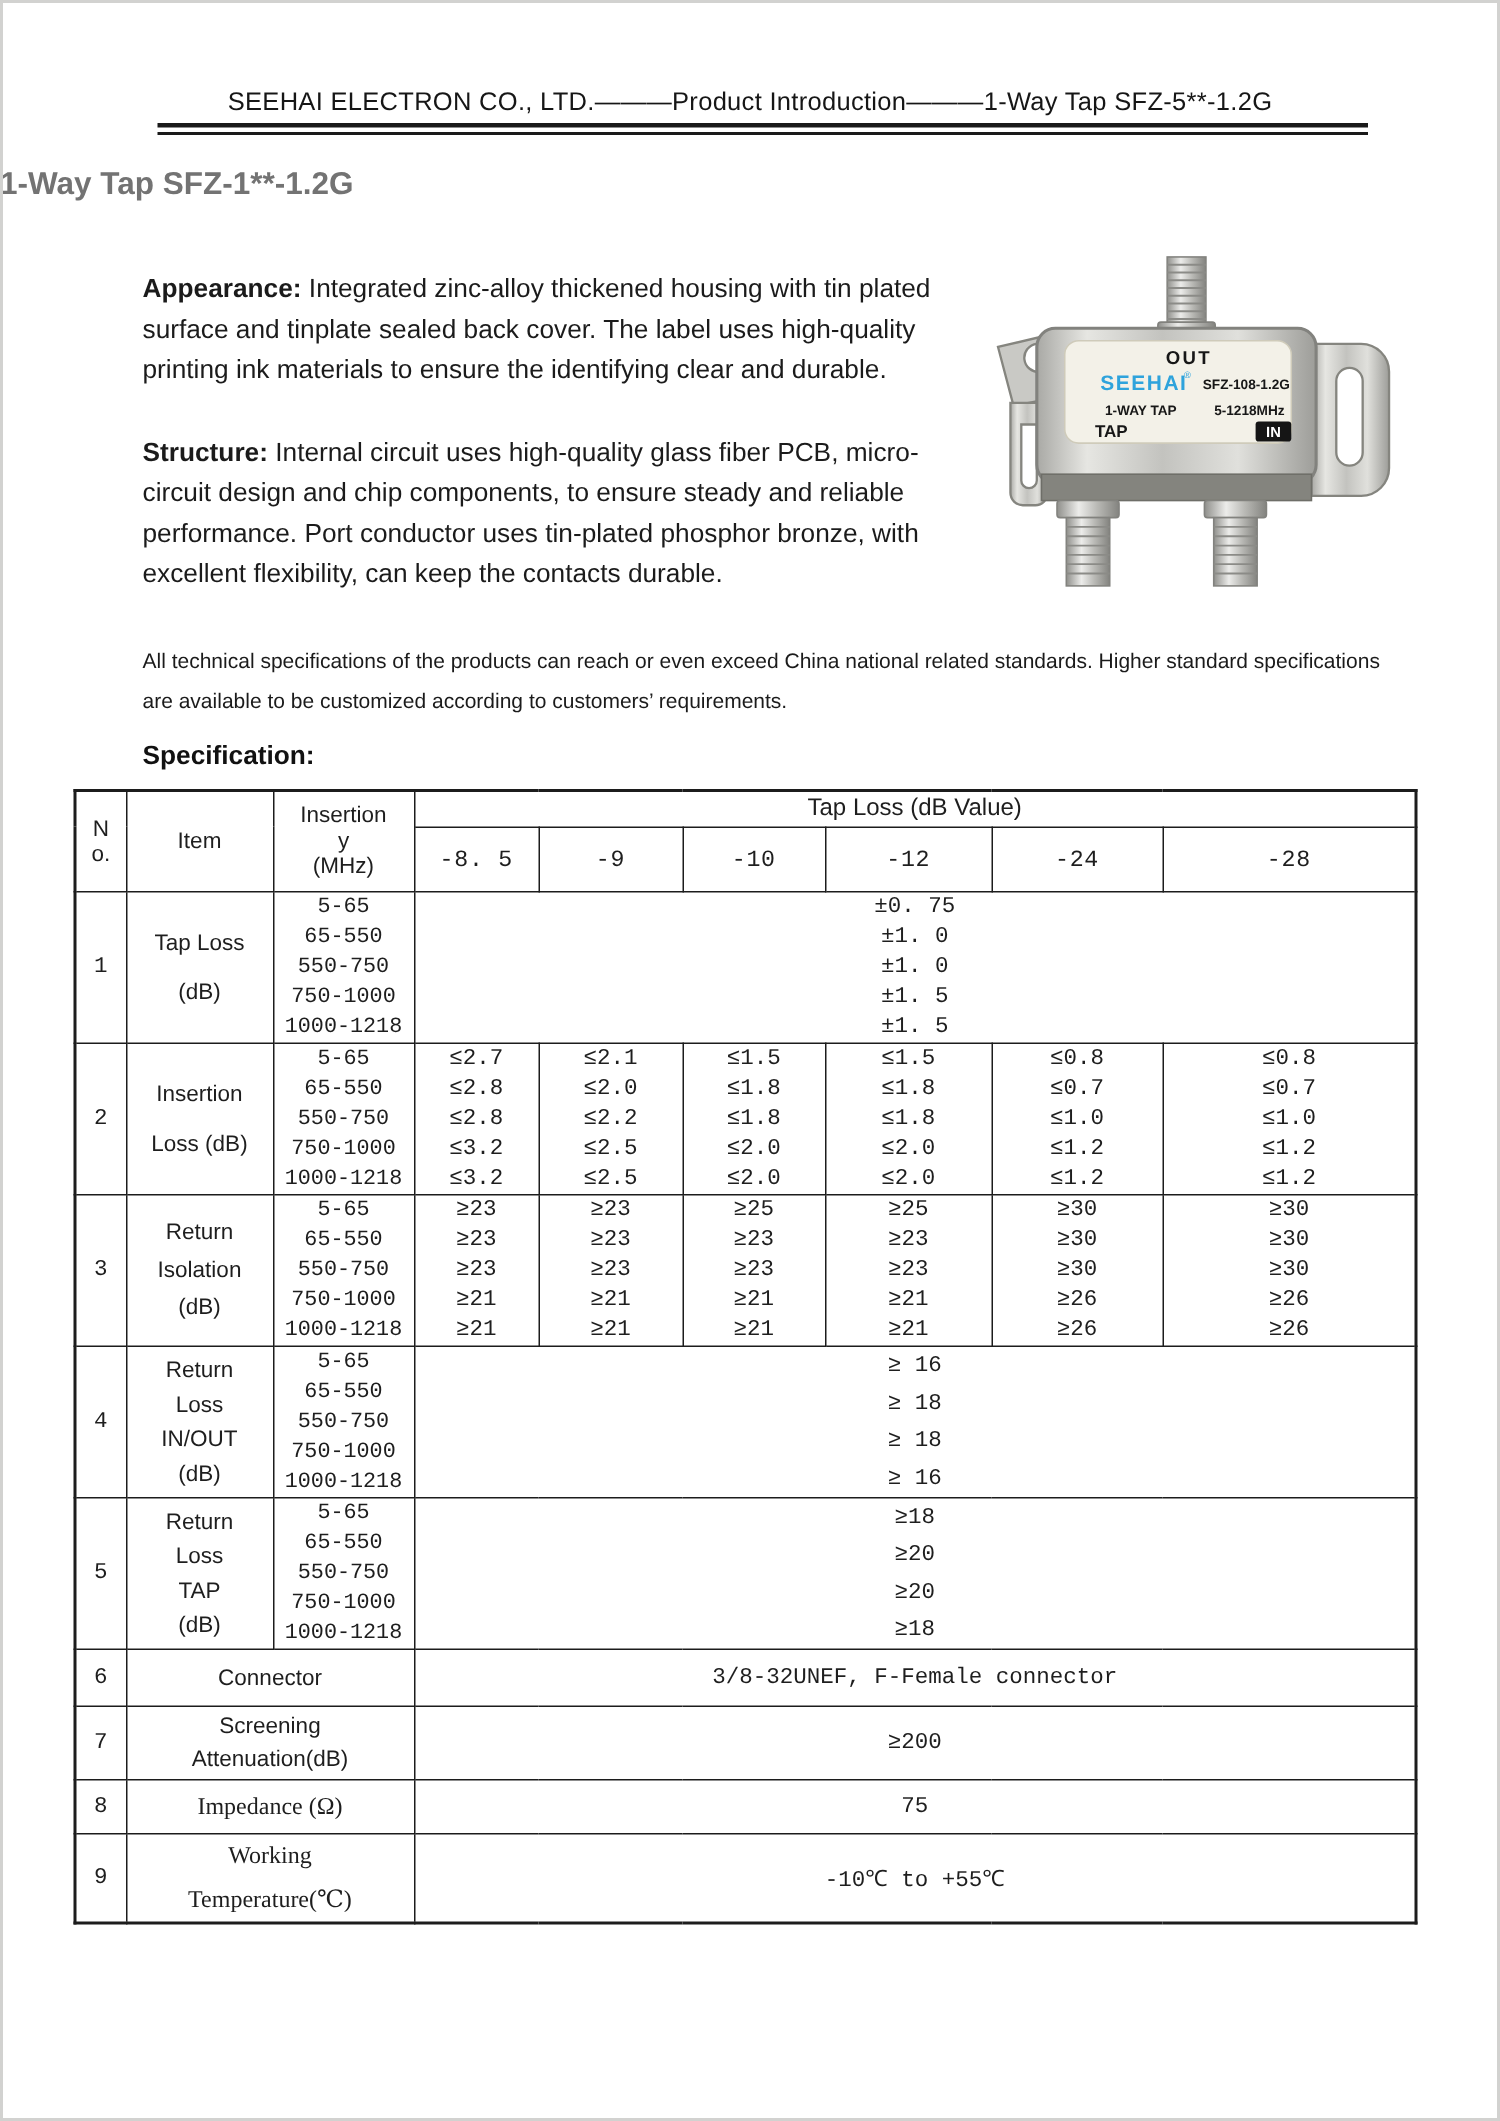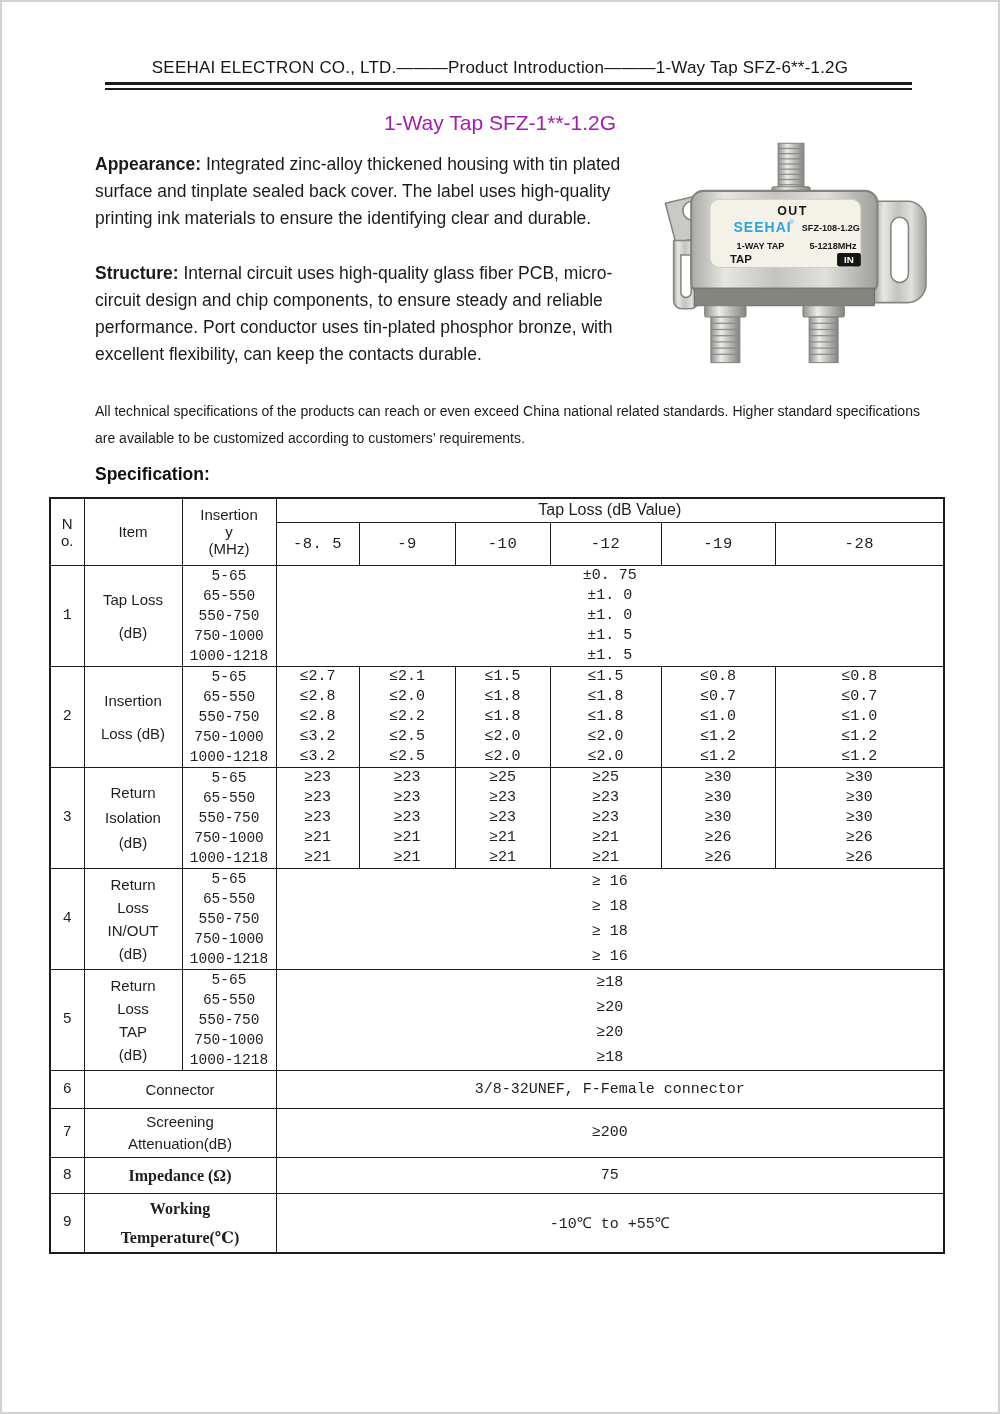--- a/index.html
+++ b/index.html
@@ -11,25 +11,25 @@
   .page-frame{position:absolute;inset:0;border:2px solid #d2d2d0;pointer-events:none;}
 
   .doc-header{
     margin-top:58px;text-align:center;font-size:17px;letter-spacing:.2px;color:#161616;
   }
   .double-rule{
     margin:4px 88px 0 105px;height:3px;
     border-top:3.5px solid #1a1a1a;border-bottom:2px solid #1a1a1a;
   }
   .doc-title{
-    margin-top:21px;text-align:center;font-size:21px;font-weight:normal;color:#a21caf;
+    margin-top:21px;font-size:21px;font-weight:bold;color:#737373;
   }
 
   .intro-row{
-    margin:16px 45px 0 95px;display:flex;align-items:flex-start;
+    margin:44px 45px 0 95px;display:flex;align-items:flex-start;
   }
   .intro-text{width:552px;font-size:17.5px;line-height:27px;color:#1b1b1b;}
   .intro-text p{margin:0;}
   .intro-text p + p{margin-top:28px;}
   .photo-box{width:300px;margin-left:8px;margin-top:-14px;flex:none;text-align:right;}
 
   .general{
     margin:22px 95px 0 95px;width:828px;font-size:14px;line-height:27px;color:#1b1b1b;
   }
   .spec-label{
@@ -49,33 +49,33 @@
   .serif{font-family:Liberation Mono, monospace;font-size:15px;}
   .spanhdr{font-size:16px;}
   .subhdr{font-size:15.5px;letter-spacing:.5px;}
   .freq{font-size:14.5px;line-height:20px;}
   .vals{line-height:20px;}
   .lh-xl{line-height:25px;}
   .item-lh-lg{line-height:33px;}
   .item-lh-md{line-height:25px;}
   .item-lh-sm{line-height:23px;}
   .item-lh-2{line-height:22px;}
-  .serif-item{font-family:"Liberation Serif","DejaVu Serif","DejaVu Sans",serif;font-size:16px;line-height:29px;font-weight:bold;}
+  .serif-item{font-family:"Liberation Serif","DejaVu Serif","DejaVu Sans",serif;font-size:16px;line-height:29px;}
   tr.h1row{height:24px;} tr.h2row{height:43px;}
   tr.r-tall{height:100px;}
   tr.r6{height:38px;} tr.r7{height:49px;} tr.r8{height:36px;} tr.r9{height:50px;}
 
   svg text{font-family:"Liberation Sans","DejaVu Sans",sans-serif;}
 </style>
 </head>
 <body>
 
 <div class="page-frame"></div>
 
-<div class="doc-header">SEEHAI ELECTRON CO., LTD.———Product Introduction———1-Way Tap SFZ-6**-1.2G</div>
+<div class="doc-header">SEEHAI ELECTRON CO., LTD.———Product Introduction———1-Way Tap SFZ-5**-1.2G</div>
 <div class="double-rule"></div>
 <div class="doc-title">1-Way Tap SFZ-1**-1.2G</div>
 
 <div class="intro-row">
   <div class="intro-text">
     <p><b>Appearance:</b> <span>Integrated zinc-alloy thickened housing with tin plated surface and tinplate sealed back cover. The label uses high-quality printing ink materials to ensure the identifying clear and durable.</span></p>
     <p><b>Structure:</b> <span>Internal circuit uses high-quality glass fiber PCB, micro-circuit design and chip components, to ensure steady and reliable performance. Port conductor uses tin-plated phosphor bronze, with excellent flexibility, can keep the contacts durable.</span></p>
   </div>
 
   <div class="photo-box">
@@ -189,21 +189,21 @@
     <td rowspan="2" class="sans ml">Insertion
 y
 (MHz)</td>
     <td colspan="6" class="sans spanhdr">Tap Loss (dB Value)</td>
   </tr>
   <tr class="h2row">
     <td class="serif subhdr">-8. 5</td>
     <td class="serif subhdr">-9</td>
     <td class="serif subhdr">-10</td>
     <td class="serif subhdr">-12</td>
-    <td class="serif subhdr">-19</td>
+    <td class="serif subhdr">-24</td>
     <td class="serif subhdr">-28</td>
   </tr>
 
   <tr class="r-tall">
     <td class="serif">1</td>
     <td class="sans ml item-lh-lg">Tap Loss
 (dB)</td>
     <td class="serif ml freq">5-65
 65-550
 550-750

